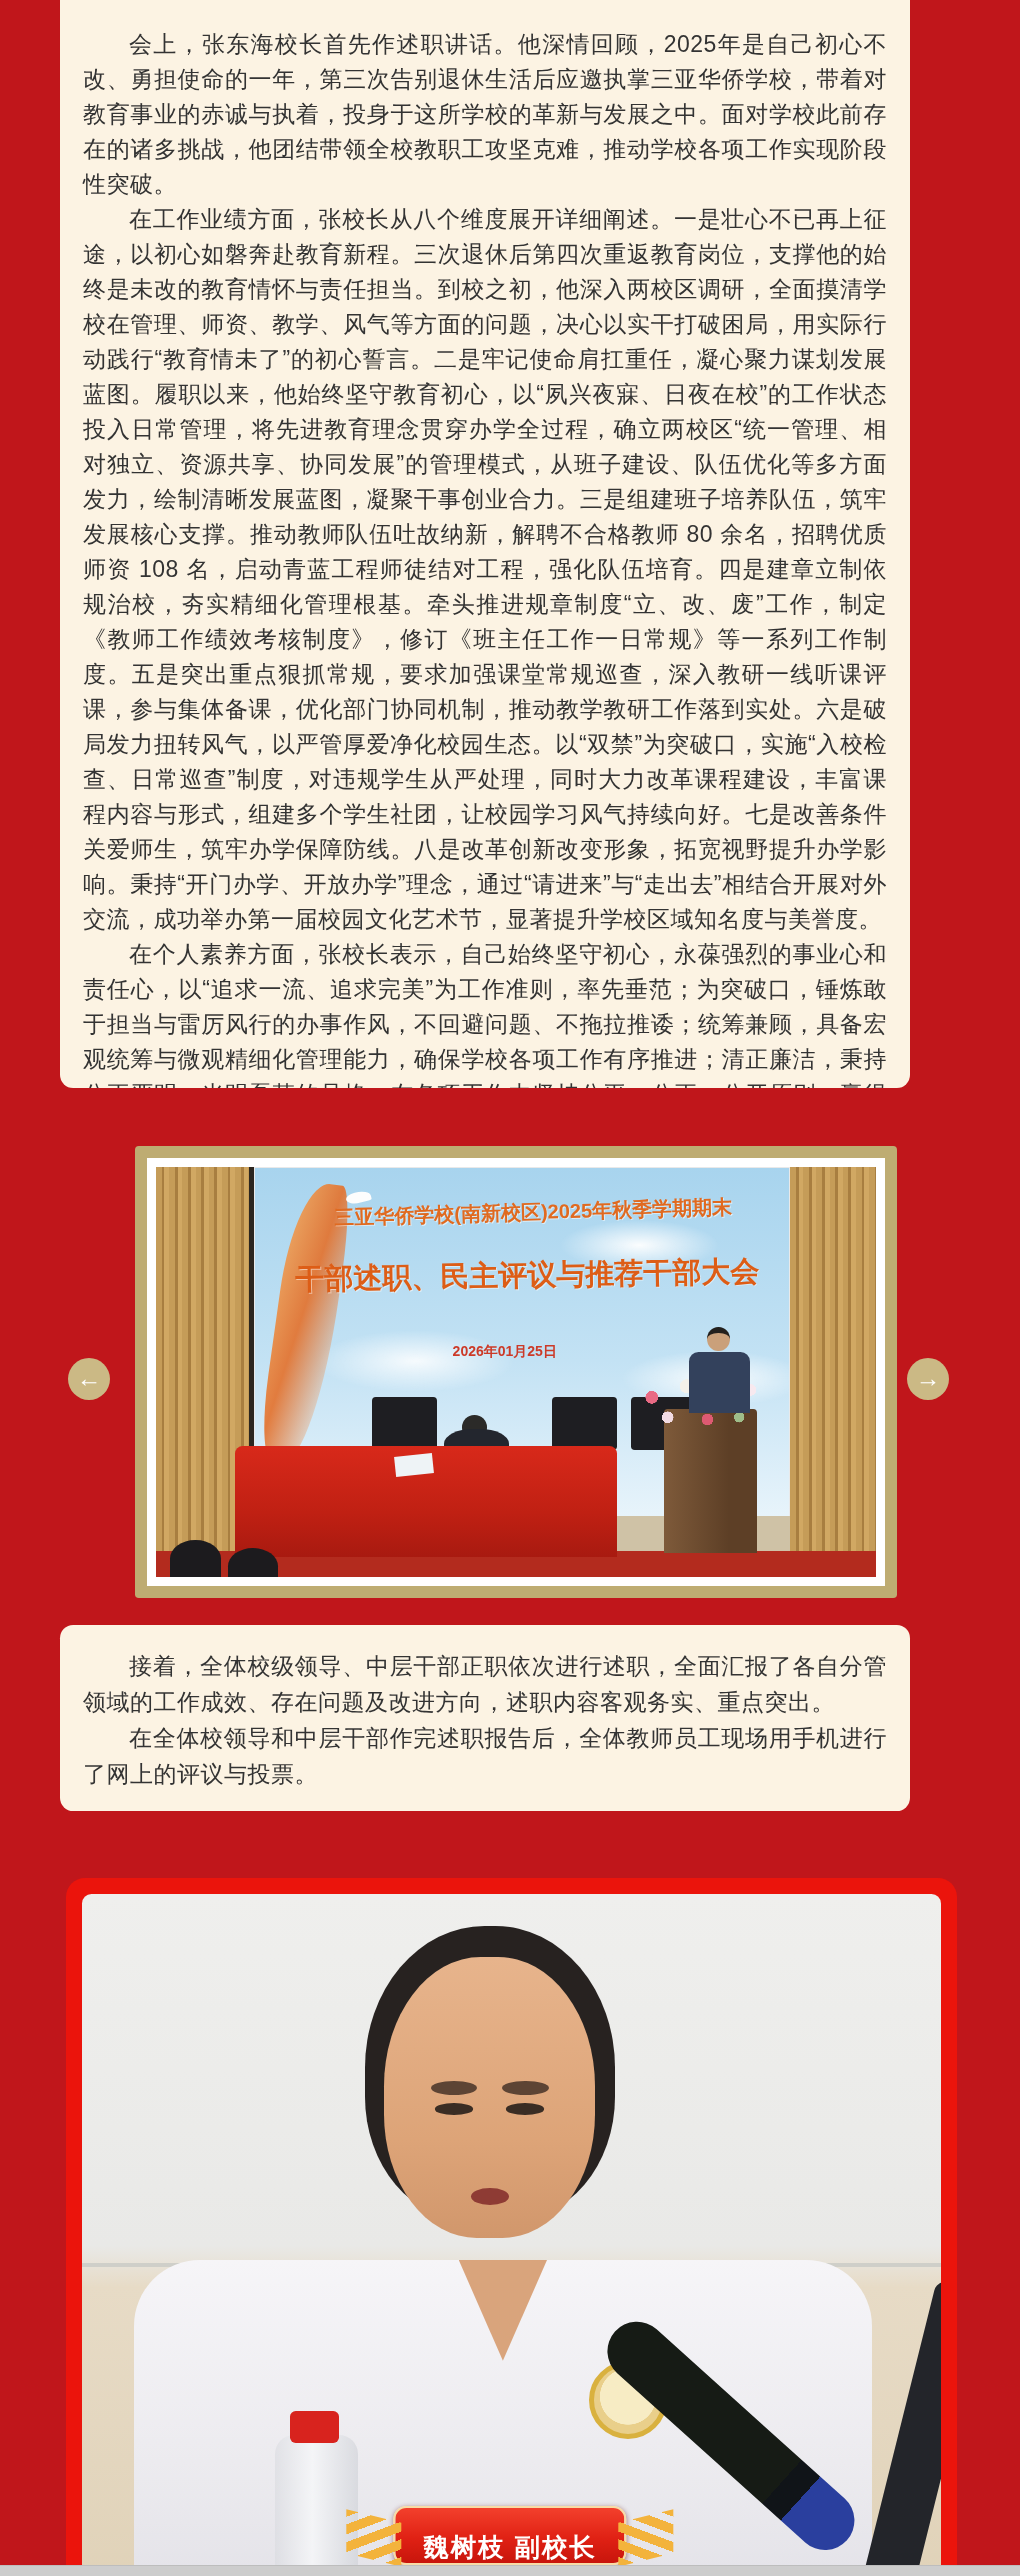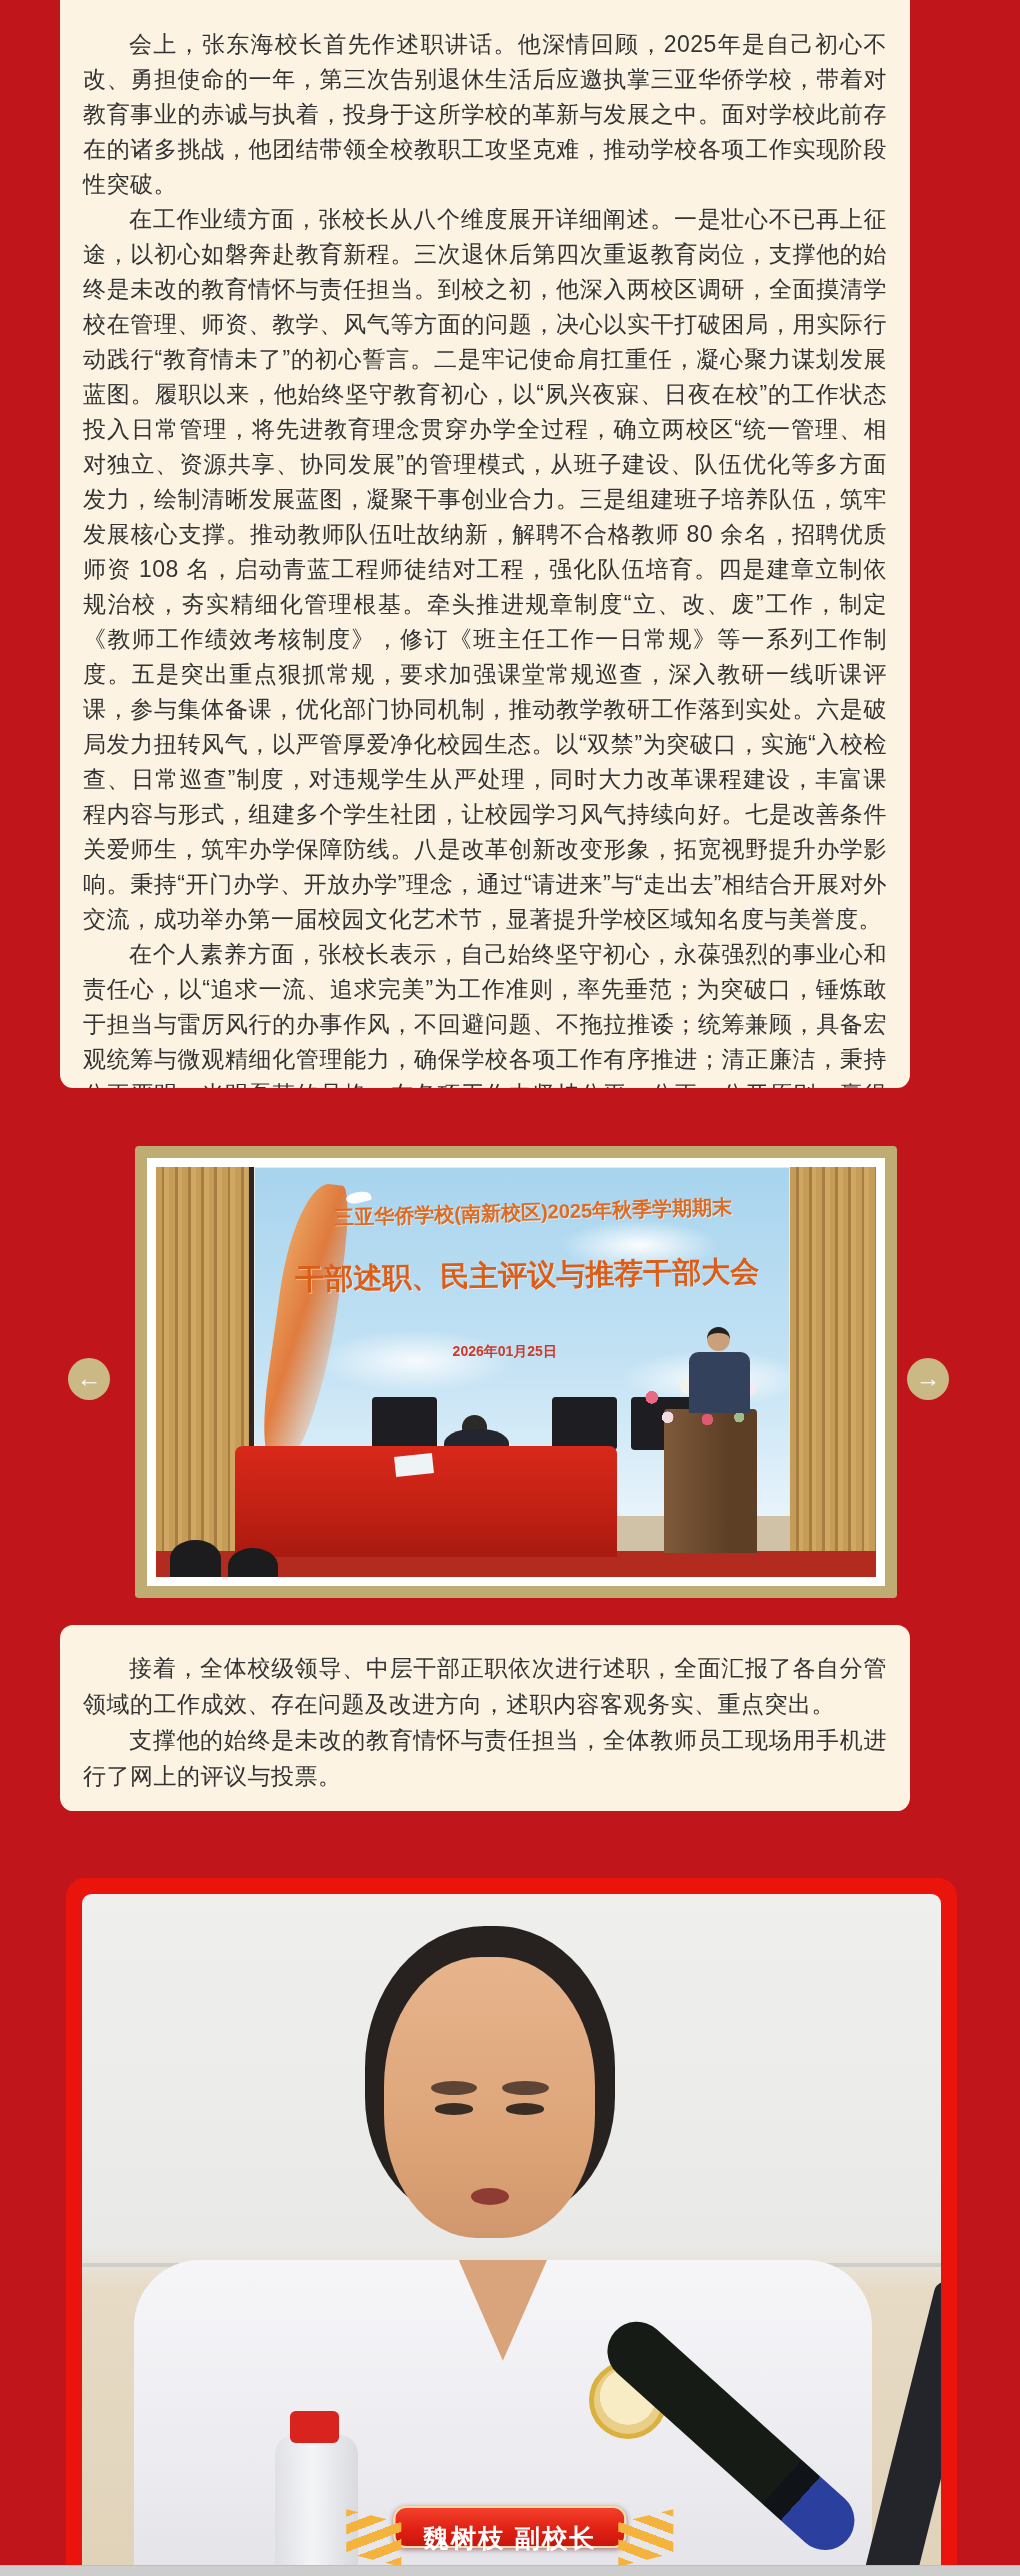--- a/index.html
+++ b/index.html
@@ -7,21 +7,21 @@
     width:1020px;height:2576px;position:relative;overflow:hidden;
     background:#c0161b;
     font-family:"Liberation Sans",sans-serif;
   }
   
   .card{
     position:absolute;left:60px;width:850px;background:#fcf3e3;
     box-sizing:border-box;border-radius:13.2px;
   }
   .card1{top:0;height:1088px;padding:26.5px 23px 0;overflow:hidden;border-radius:0 0 13.2px 13.2px;}
-  .card2{top:1625px;height:186px;padding:24.6px 23px 0;overflow:hidden;}
+  .card2{top:1625px;height:186px;padding:24.6px 23px 0;overflow:hidden;font-family:Liberation Mono, monospace;}
   .card p{
     margin:0;color:#333333;font-size:23px;line-height:35px;
     letter-spacing:0.5px;text-align:justify;text-indent:2em;
   }
   .card2 p{line-height:36px;}
   
   .carousel-frame{
     position:absolute;left:135px;top:1146px;width:762px;height:452px;
     background:#beac72;border-radius:3.8px;padding:12.3px;box-sizing:border-box;
   }
@@ -145,21 +145,21 @@
     background:linear-gradient(90deg,rgba(215,217,222,.55),rgba(245,246,248,.9) 45%,rgba(205,208,214,.6));
     border-radius:19px 19px 7.6px 7.6px;
   }
   .sbottle-cap{
     position:absolute;left:24.2%;top:73.5%;width:49px;height:32px;
     background:#d8231e;border-radius:5.7px;
   }
   
   .name-badge{
     position:absolute;left:50%;top:2506px;transform:translateX(-50%);
-    height:42px;padding:4px 28px;box-sizing:border-box;
+    height:59px;padding:13px 28px;box-sizing:border-box;
     background:linear-gradient(180deg,#f3402c 0%,#e02114 55%,#c8150c 100%);
     border:2.8px solid #f8dba6;border-radius:13.2px;
     color:#ffffff;font-size:25.5px;font-weight:bold;letter-spacing:1.9px;
     line-height:53px;white-space:nowrap;z-index:5;
     box-shadow:0 1.9px 5.7px rgba(90,0,0,.45);
   }
   .wing{
     position:absolute;top:7.6px;width:55px;height:44px;z-index:4;
     background:repeating-linear-gradient(-32deg,#f3b33c 0 8.5px,rgba(243,179,60,0) 8.5px 15px);
   }
@@ -208,21 +208,21 @@
       <div class="caudience" style="left:10%;bottom:-2%;"></div>
     </div>
   </div>
 </div>
 
 <button class="nav-btn nav-prev"><span>←</span></button>
 <button class="nav-btn nav-next"><span>→</span></button>
 
 <div class="card card2">
   <p>接着，全体校级领导、中层干部正职依次进行述职，全面汇报了各自分管领域的工作成效、存在问题及改进方向，述职内容客观务实、重点突出。</p>
-  <p>支撑他的始终是未改的教育情怀与责任担当，全体教师员工现场用手机进行了网上的评议与投票。</p>
+  <p>在全体校领导和中层干部作完述职报告后，全体教师员工现场用手机进行了网上的评议与投票。</p>
 </div>
 
 <div class="photo-frame">
   <div class="sphoto">
     <div class="sboard-line"></div>
     <div class="shair"></div>
     <div class="sface">
       <div class="sbrow l"></div>
       <div class="sbrow r"></div>
       <div class="seye l"></div>

